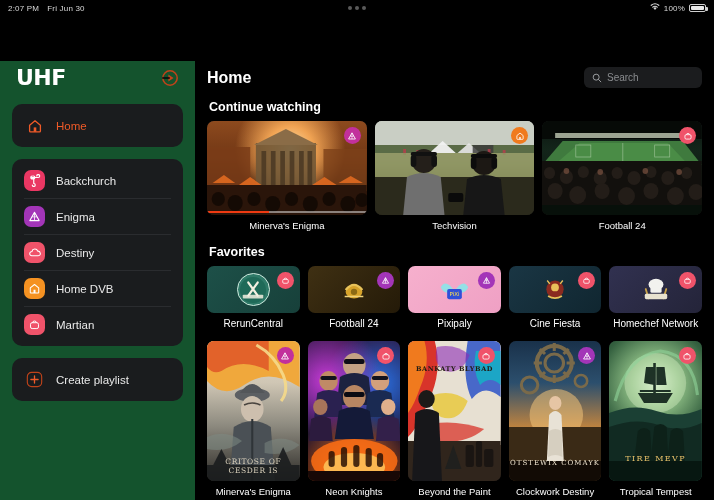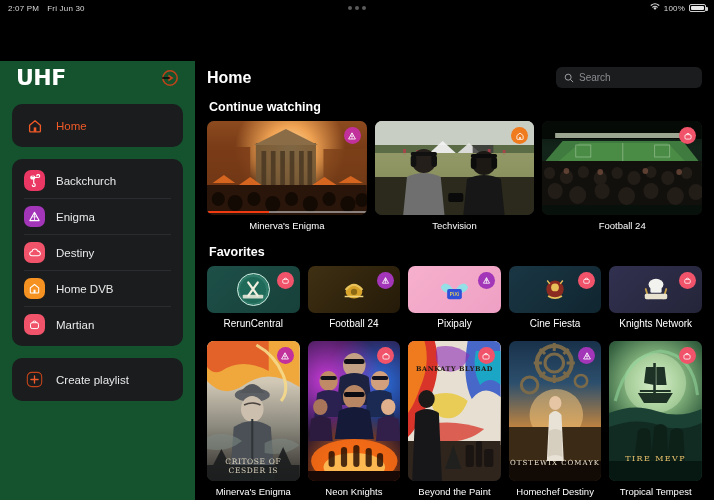--- a/index.html
+++ b/index.html
@@ -97,21 +97,21 @@
     padding: 6px 12px 0 12px;
     overflow: hidden;
     min-width: 0;
   }
   .main-head {
     display: flex; align-items: center; justify-content: space-between;
     margin-bottom: 12px;
   }
   .page-title { color: #fff; font-size: 16px; font-weight: bold; }
   .search {
-    width: 146px; height: 21px;
+    width: 118px; height: 21px;
     background: #1b1c1e; border-radius: 6px;
     display: flex; align-items: center; gap: 5px;
     padding: 3px 8px;
   }
   .search input {
     background: transparent; border: 0; outline: 0;
     color: #cfcfcf; font-size: 10px; width: 100%;
     font-family: "Liberation Sans", sans-serif;
   }
   .search input::placeholder { color: #8a8c8f; }
@@ -561,21 +561,21 @@
                 <rect x="5" y="19" width="24" height="6" rx="1.6" fill="#e8e2cf"></rect>
               </svg>
             </div>
             <div class="badge" style="background:#f0536a">
               <svg width="9" height="9" viewBox="0 0 16 16">
                 <rect x="3.1" y="5.9" width="9.8" height="7" rx="2" fill="none" stroke="#fff" stroke-width="1.4"></rect>
                 <path d="M5.6 6.2 a2.4 2.4 0 0 1 4.8 0" fill="none" stroke="#fff" stroke-width="1.4"></path>
               </svg>
             </div>
           </div>
-          <div class="fav-label">Knights Network</div>
+          <div class="fav-label">Homechef Network</div>
         </div>
       </div>
 
       <div class="post-row">
 
         <div class="post-card">
           <div class="poster">
             <div class="scene" style="background:linear-gradient(180deg,#e9e2d2 0%,#cfc6b4 30%,#8e8b80 60%,#2c2a26 100%);">
               <svg width="100%" height="100%" viewBox="0 0 90 140" preserveAspectRatio="none" style="position:absolute;inset:0">
                 <path d="M0 0 H90 V46 Q60 26 36 44 Q16 58 0 40 Z" fill="#f0a83c"></path>
@@ -726,21 +726,21 @@
               </svg>
             </div>
             <div class="poster-title-art" style="color:#efe4cf;bottom:14px;font-size:7px;letter-spacing:1px;">OTSTEWIX COMAYK</div>
             <div class="badge" style="background:#a335b8">
               <svg width="10" height="10" viewBox="0 0 14 14">
                 <path d="M7 2.6 L11.8 11.2 H2.2 Z" fill="none" stroke="#fff" stroke-width="1.2" stroke-linejoin="round"></path>
                 <path d="M7 2.6 L7 11.2 M4.6 7.4 H9.4" stroke="#fff" stroke-width=".9"></path>
               </svg>
             </div>
           </div>
-          <div class="post-label">Homechef Destiny</div>
+          <div class="post-label">Clockwork Destiny</div>
         </div>
 
         <div class="post-card">
           <div class="poster">
             <div class="scene" style="background:
                    radial-gradient(circle at 50% 30%, #dff3d6 0%, #8fbf86 22%, #34603f 52%, #10291c 82%),
                    linear-gradient(180deg,#123026 0%, #0a1a13 100%);">
               <svg width="100%" height="100%" viewBox="0 0 90 140" preserveAspectRatio="none" style="position:absolute;inset:0">
                 <circle cx="45" cy="42" r="30" fill="#cfe9bd" opacity=".45"></circle>
                 <path d="M6 60 Q18 14 50 10 Q82 14 86 54" fill="none" stroke="#8fd49a" stroke-width="3" opacity=".6"></path>

